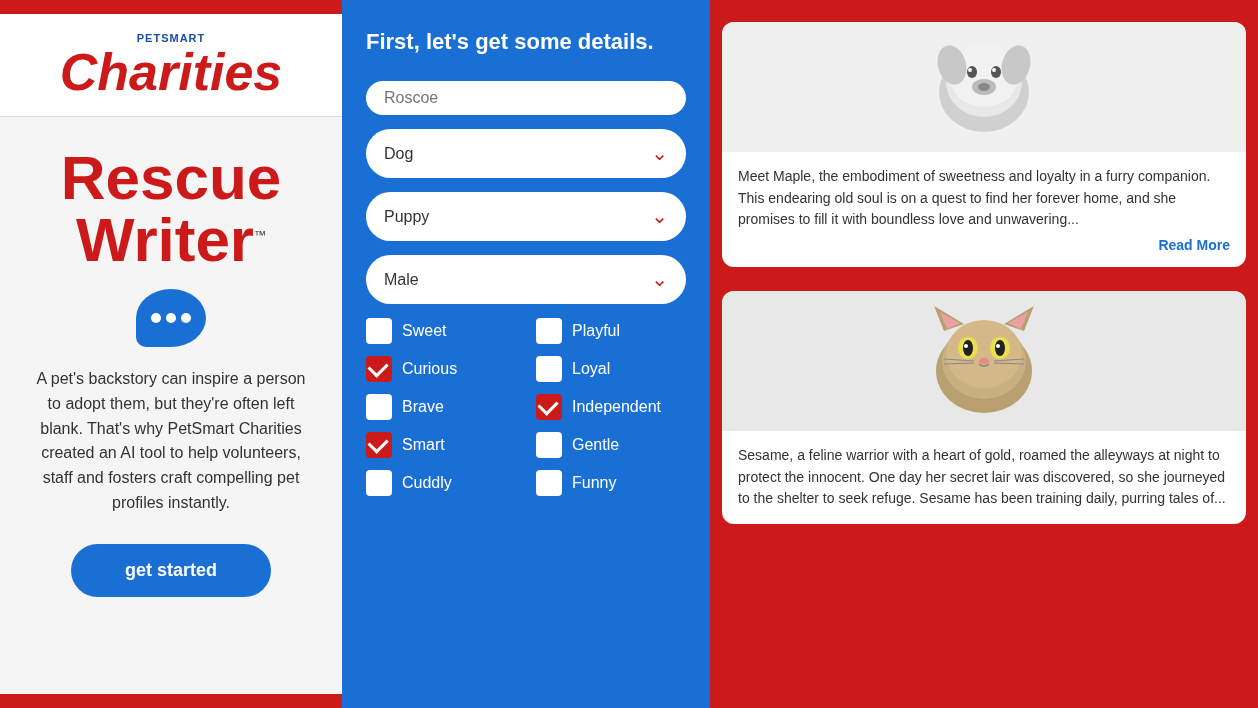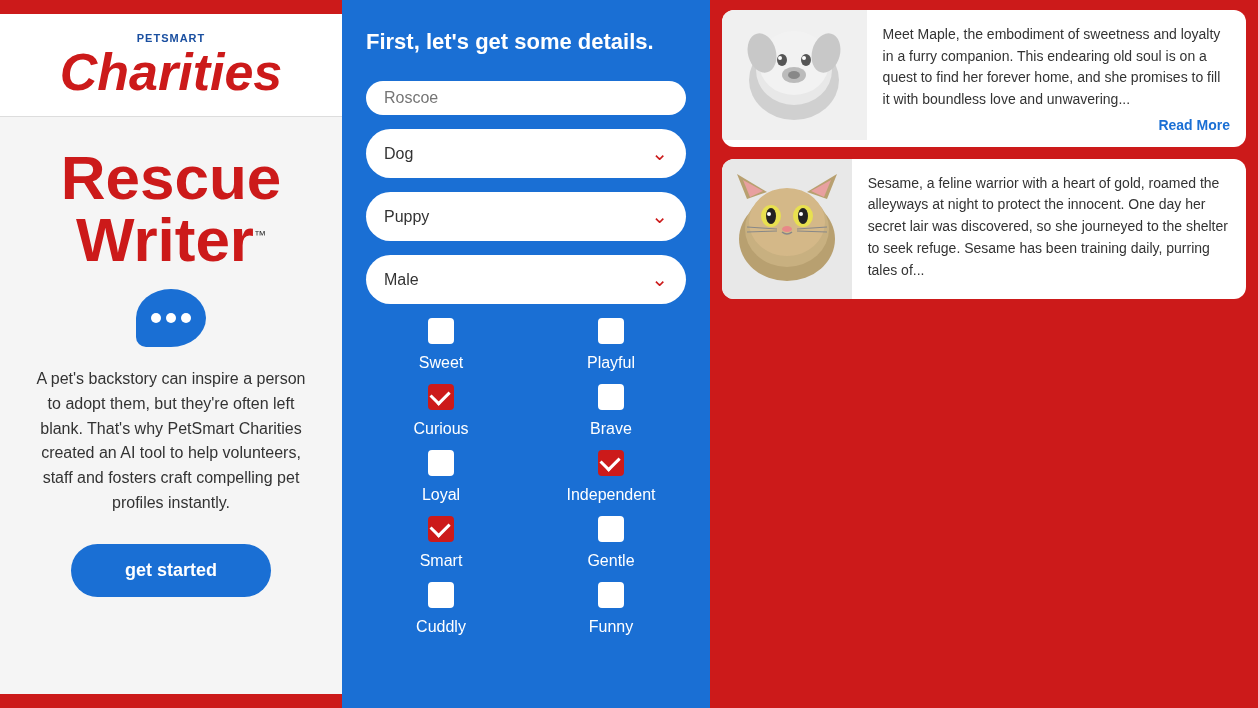--- a/index.html
+++ b/index.html
@@ -196,21 +196,20 @@
     .traits-grid {
       display: grid;
       grid-template-columns: 1fr 1fr;
       gap: 12px 20px;
     }
     .trait-item {
       display: flex;
       align-items: center;
       gap: 10px;
       cursor: pointer;
-      flex-direction: column;
     }
     .trait-checkbox {
       width: 26px;
       height: 26px;
       border-radius: 4px;
       border: 2px solid white;
       background: white;
       flex-shrink: 0;
       display: flex;
       align-items: center;
@@ -242,21 +241,22 @@
       flex-direction: column;
       gap: 12px;
       padding: 10px 12px;
       overflow-y: auto;
     }
     .pet-card {
       background: white;
       border-radius: 12px;
       overflow: hidden;
       display: flex;
-      flex-direction: row;
+      flex-direction: column;
+      margin-top: 12px;
     }
     .pet-card-content {
       padding: 14px 16px;
     }
     .pet-card-text {
       font-size: 14px;
       color: #333;
       line-height: 1.55;
     }
     .read-more-link {
@@ -372,25 +372,25 @@
       <div class="trait-item">
         <div class="trait-checkbox"></div>
         <span class="trait-name">Playful</span>
       </div>
       <div class="trait-item">
         <div class="trait-checkbox checked"></div>
         <span class="trait-name">Curious</span>
       </div>
       <div class="trait-item">
         <div class="trait-checkbox"></div>
+        <span class="trait-name">Loyal</span>
+      </div>
+      <div class="trait-item">
+        <div class="trait-checkbox"></div>
         <span class="trait-name">Brave</span>
-      </div>
-      <div class="trait-item">
-        <div class="trait-checkbox"></div>
-        <span class="trait-name">Loyal</span>
       </div>
       <div class="trait-item">
         <div class="trait-checkbox checked"></div>
         <span class="trait-name">Independent</span>
       </div>
       <div class="trait-item">
         <div class="trait-checkbox checked"></div>
         <span class="trait-name">Smart</span>
       </div>
       <div class="trait-item">

